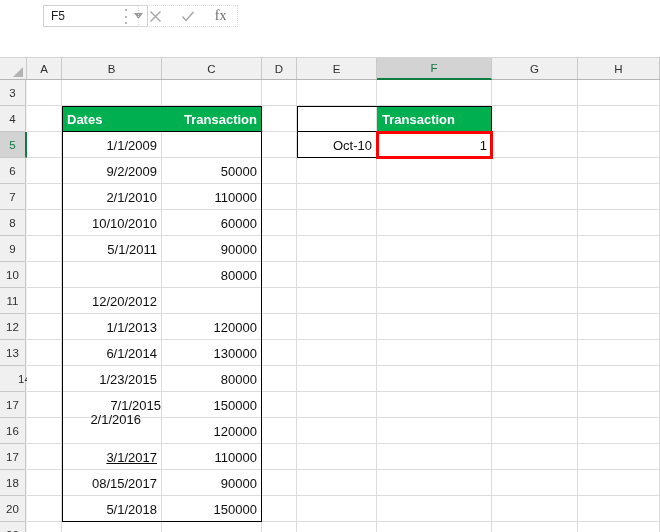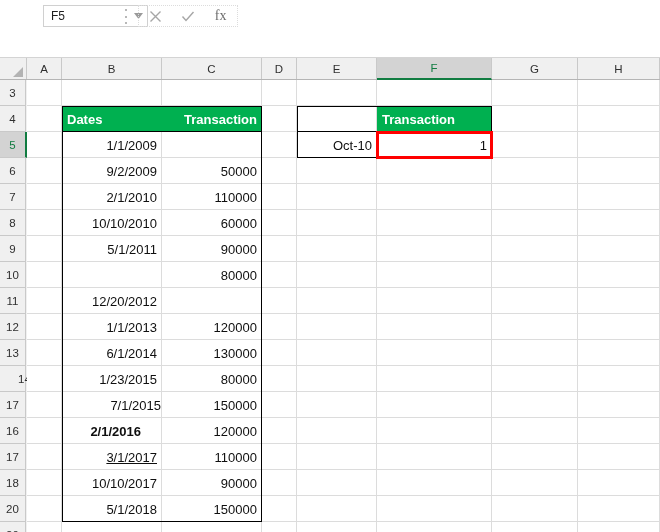--- a/index.html
+++ b/index.html
@@ -348,25 +348,25 @@
       <div class="cell num" style="left: 135px; top: 182px; width: 100px; height: 26px;">80000</div>
       <div class="cell num" style="left: 35px; top: 208px; width: 100px; height: 26px;">12/20/2012</div>
       <div class="cell num" style="left: 35px; top: 234px; width: 100px; height: 26px;">1/1/2013</div>
       <div class="cell num" style="left: 135px; top: 234px; width: 100px; height: 26px;">120000</div>
       <div class="cell num" style="left: 35px; top: 260px; width: 100px; height: 26px;">6/1/2014</div>
       <div class="cell num" style="left: 135px; top: 260px; width: 100px; height: 26px;">130000</div>
       <div class="cell num" style="left: 35px; top: 286px; width: 100px; height: 26px;">1/23/2015</div>
       <div class="cell num" style="left: 135px; top: 286px; width: 100px; height: 26px;">80000</div>
       <div class="cell num" style="left: 35px; top: 312px; width: 104px; height: 26px; padding-left: 35px;">7/1/2015</div>
       <div class="cell num" style="left: 135px; top: 312px; width: 100px; height: 26px;">150000</div>
-      <div class="cell num" style="left: 35px; top: 338px; width: 84px; height: 26px; font-weight: bold;">2/1/2016</div>
+      <div class="cell num" style="left: 35px; top: 326px; width: 84px; height: 26px;">2/1/2016</div>
       <div class="cell num" style="left: 135px; top: 338px; width: 100px; height: 26px;">120000</div>
       <div class="cell num" style="left: 35px; top: 364px; width: 100px; height: 26px; text-decoration: underline;">3/1/2017</div>
       <div class="cell num" style="left: 135px; top: 364px; width: 100px; height: 26px;">110000</div>
-      <div class="cell num" style="left: 35px; top: 390px; width: 100px; height: 26px;">10/10/2017</div>
+      <div class="cell num" style="left: 35px; top: 390px; width: 100px; height: 26px;">08/15/2017</div>
       <div class="cell num" style="left: 135px; top: 390px; width: 100px; height: 26px;">90000</div>
       <div class="cell num" style="left: 35px; top: 416px; width: 100px; height: 26px;">5/1/2018</div>
       <div class="cell num" style="left: 135px; top: 416px; width: 100px; height: 26px;">150000</div>
       <div class="cell hdr left" style="left: 350px; top: 26px; width: 115px; height: 26px;">Transaction</div>
       <div class="cell num" style="left: 270px; top: 52px; width: 80px; height: 26px;">Oct-10</div>
       <div class="cell num" style="left: 350px; top: 52px; width: 115px; height: 26px;">1</div>
       <div class="tbl-border" style="left: 35px; top: 26px; width: 200px; height: 1px;"></div>
       <div class="tbl-border" style="left: 35px; top: 441px; width: 200px; height: 1px;"></div>
       <div class="tbl-border" style="left: 35px; top: 26px; width: 1px; height: 416px;"></div>
       <div class="tbl-border" style="left: 234px; top: 26px; width: 1px; height: 416px;"></div>

